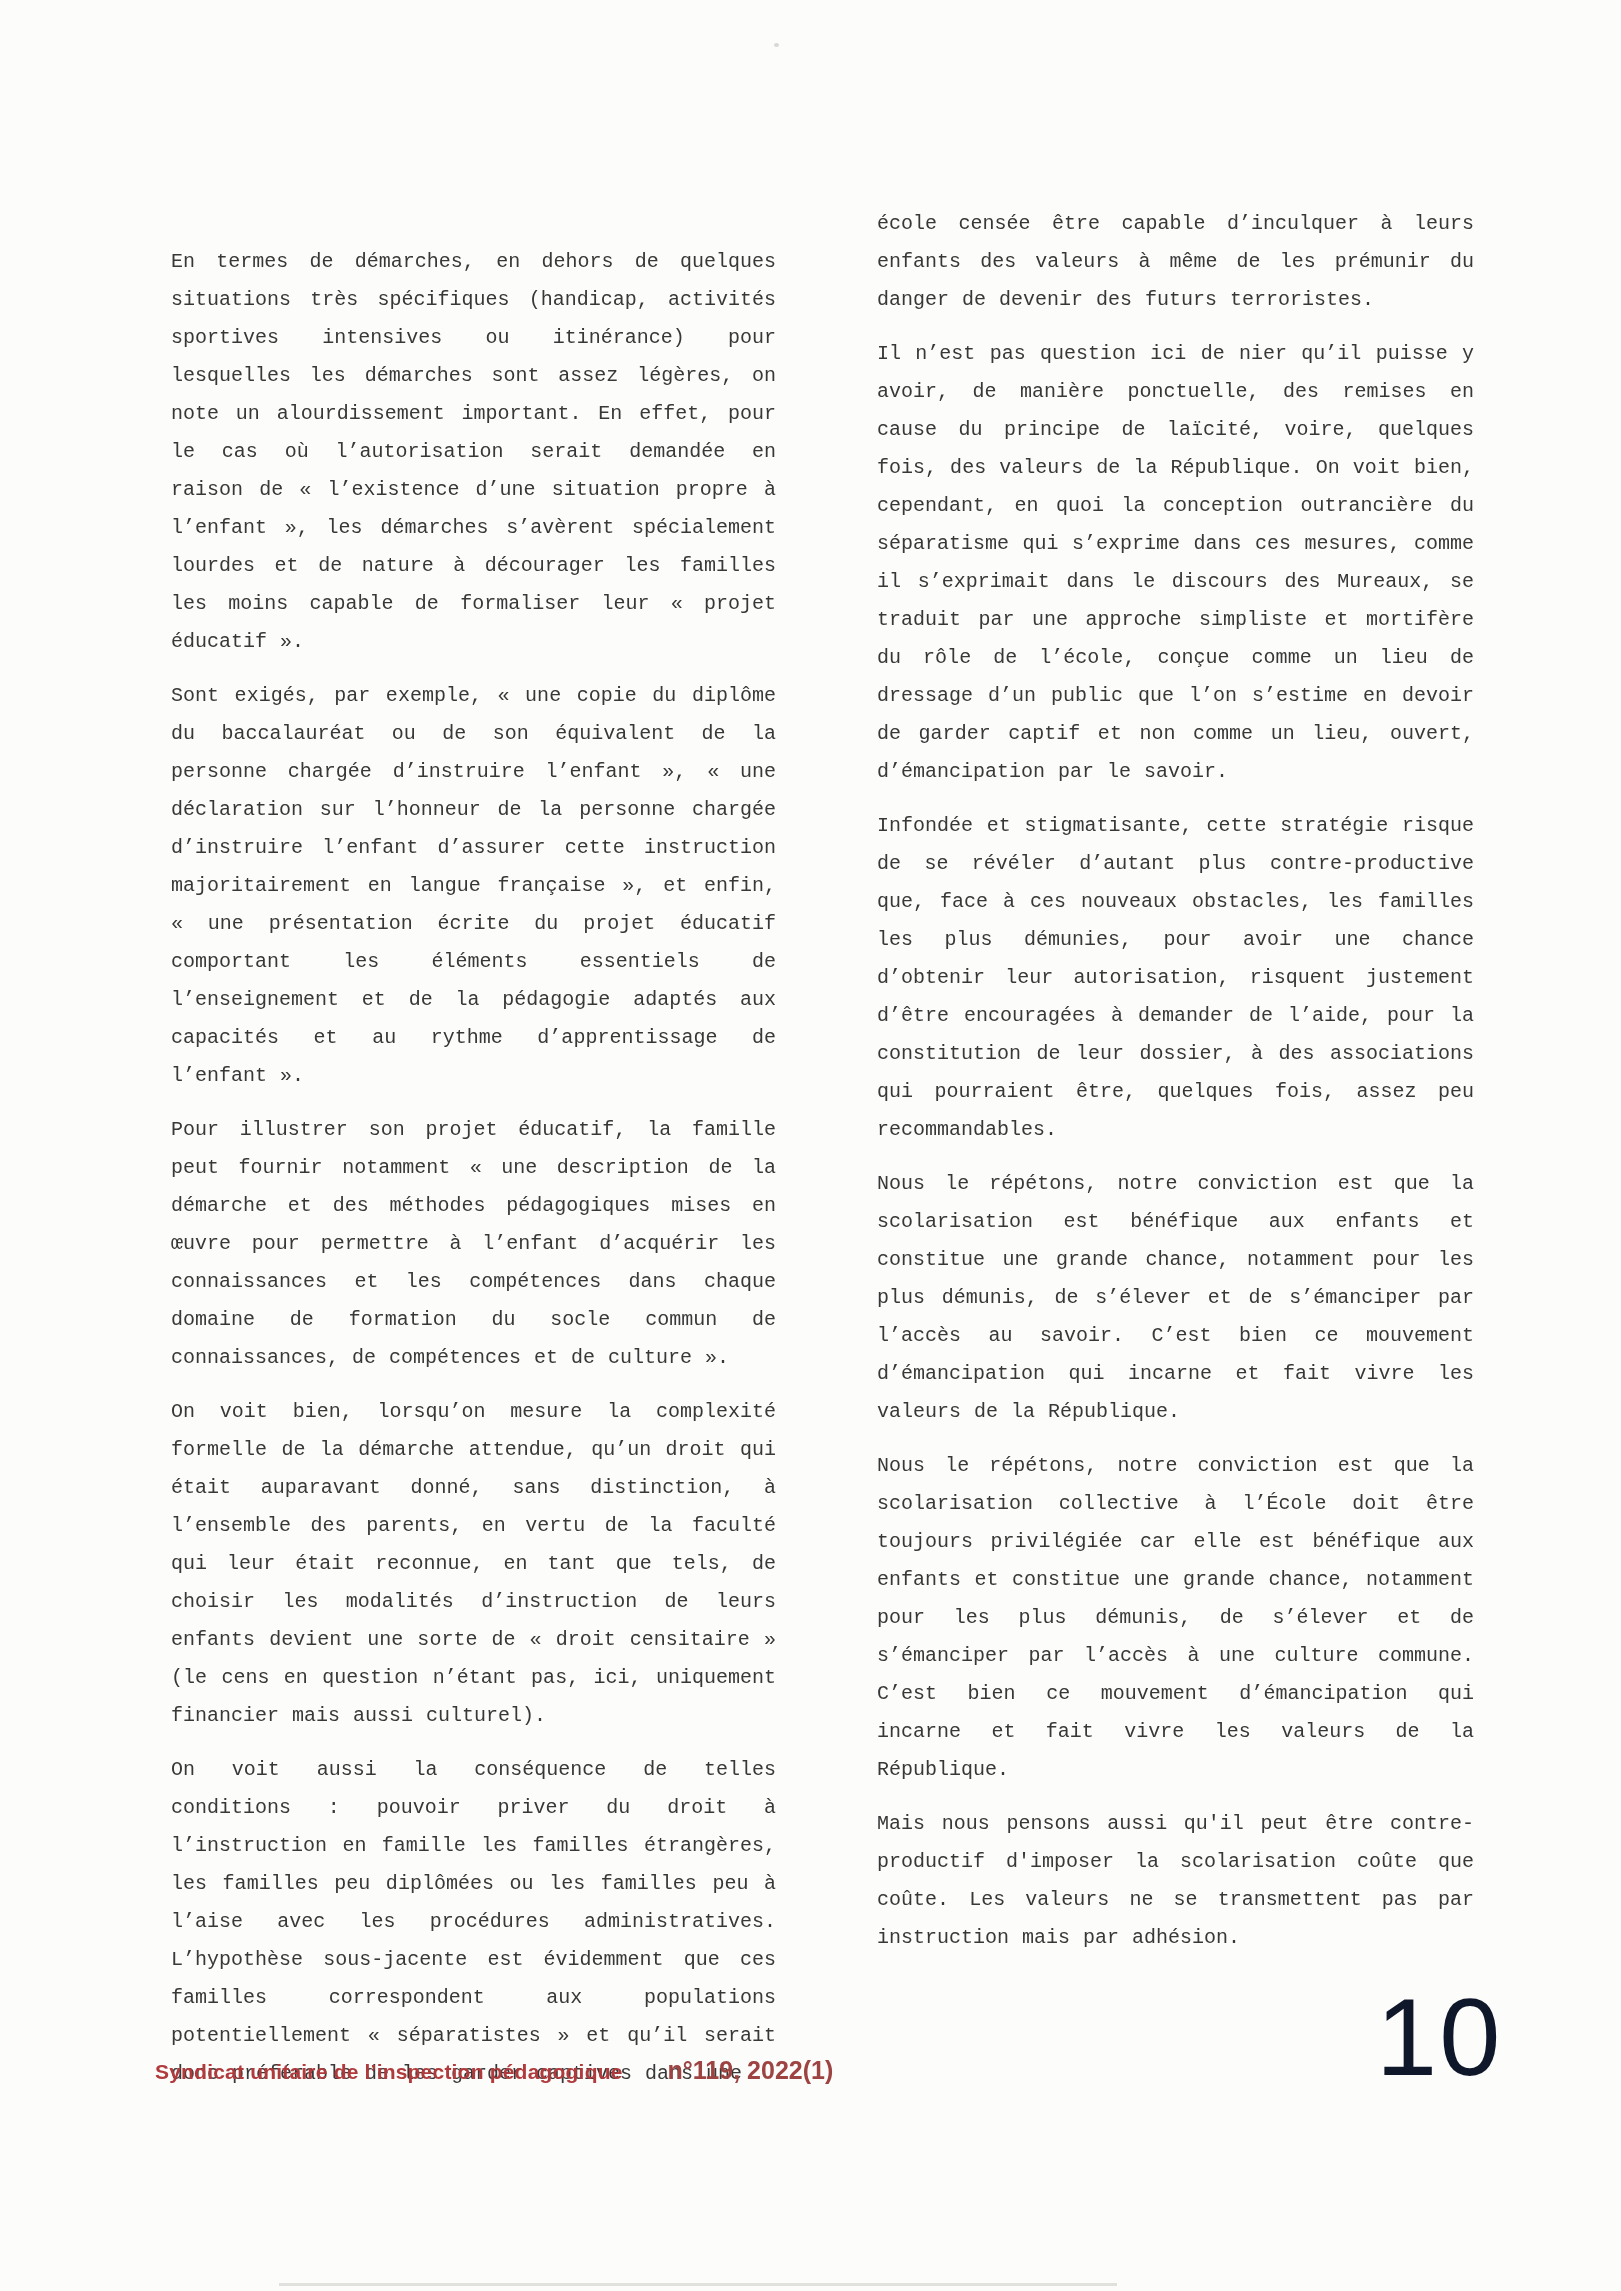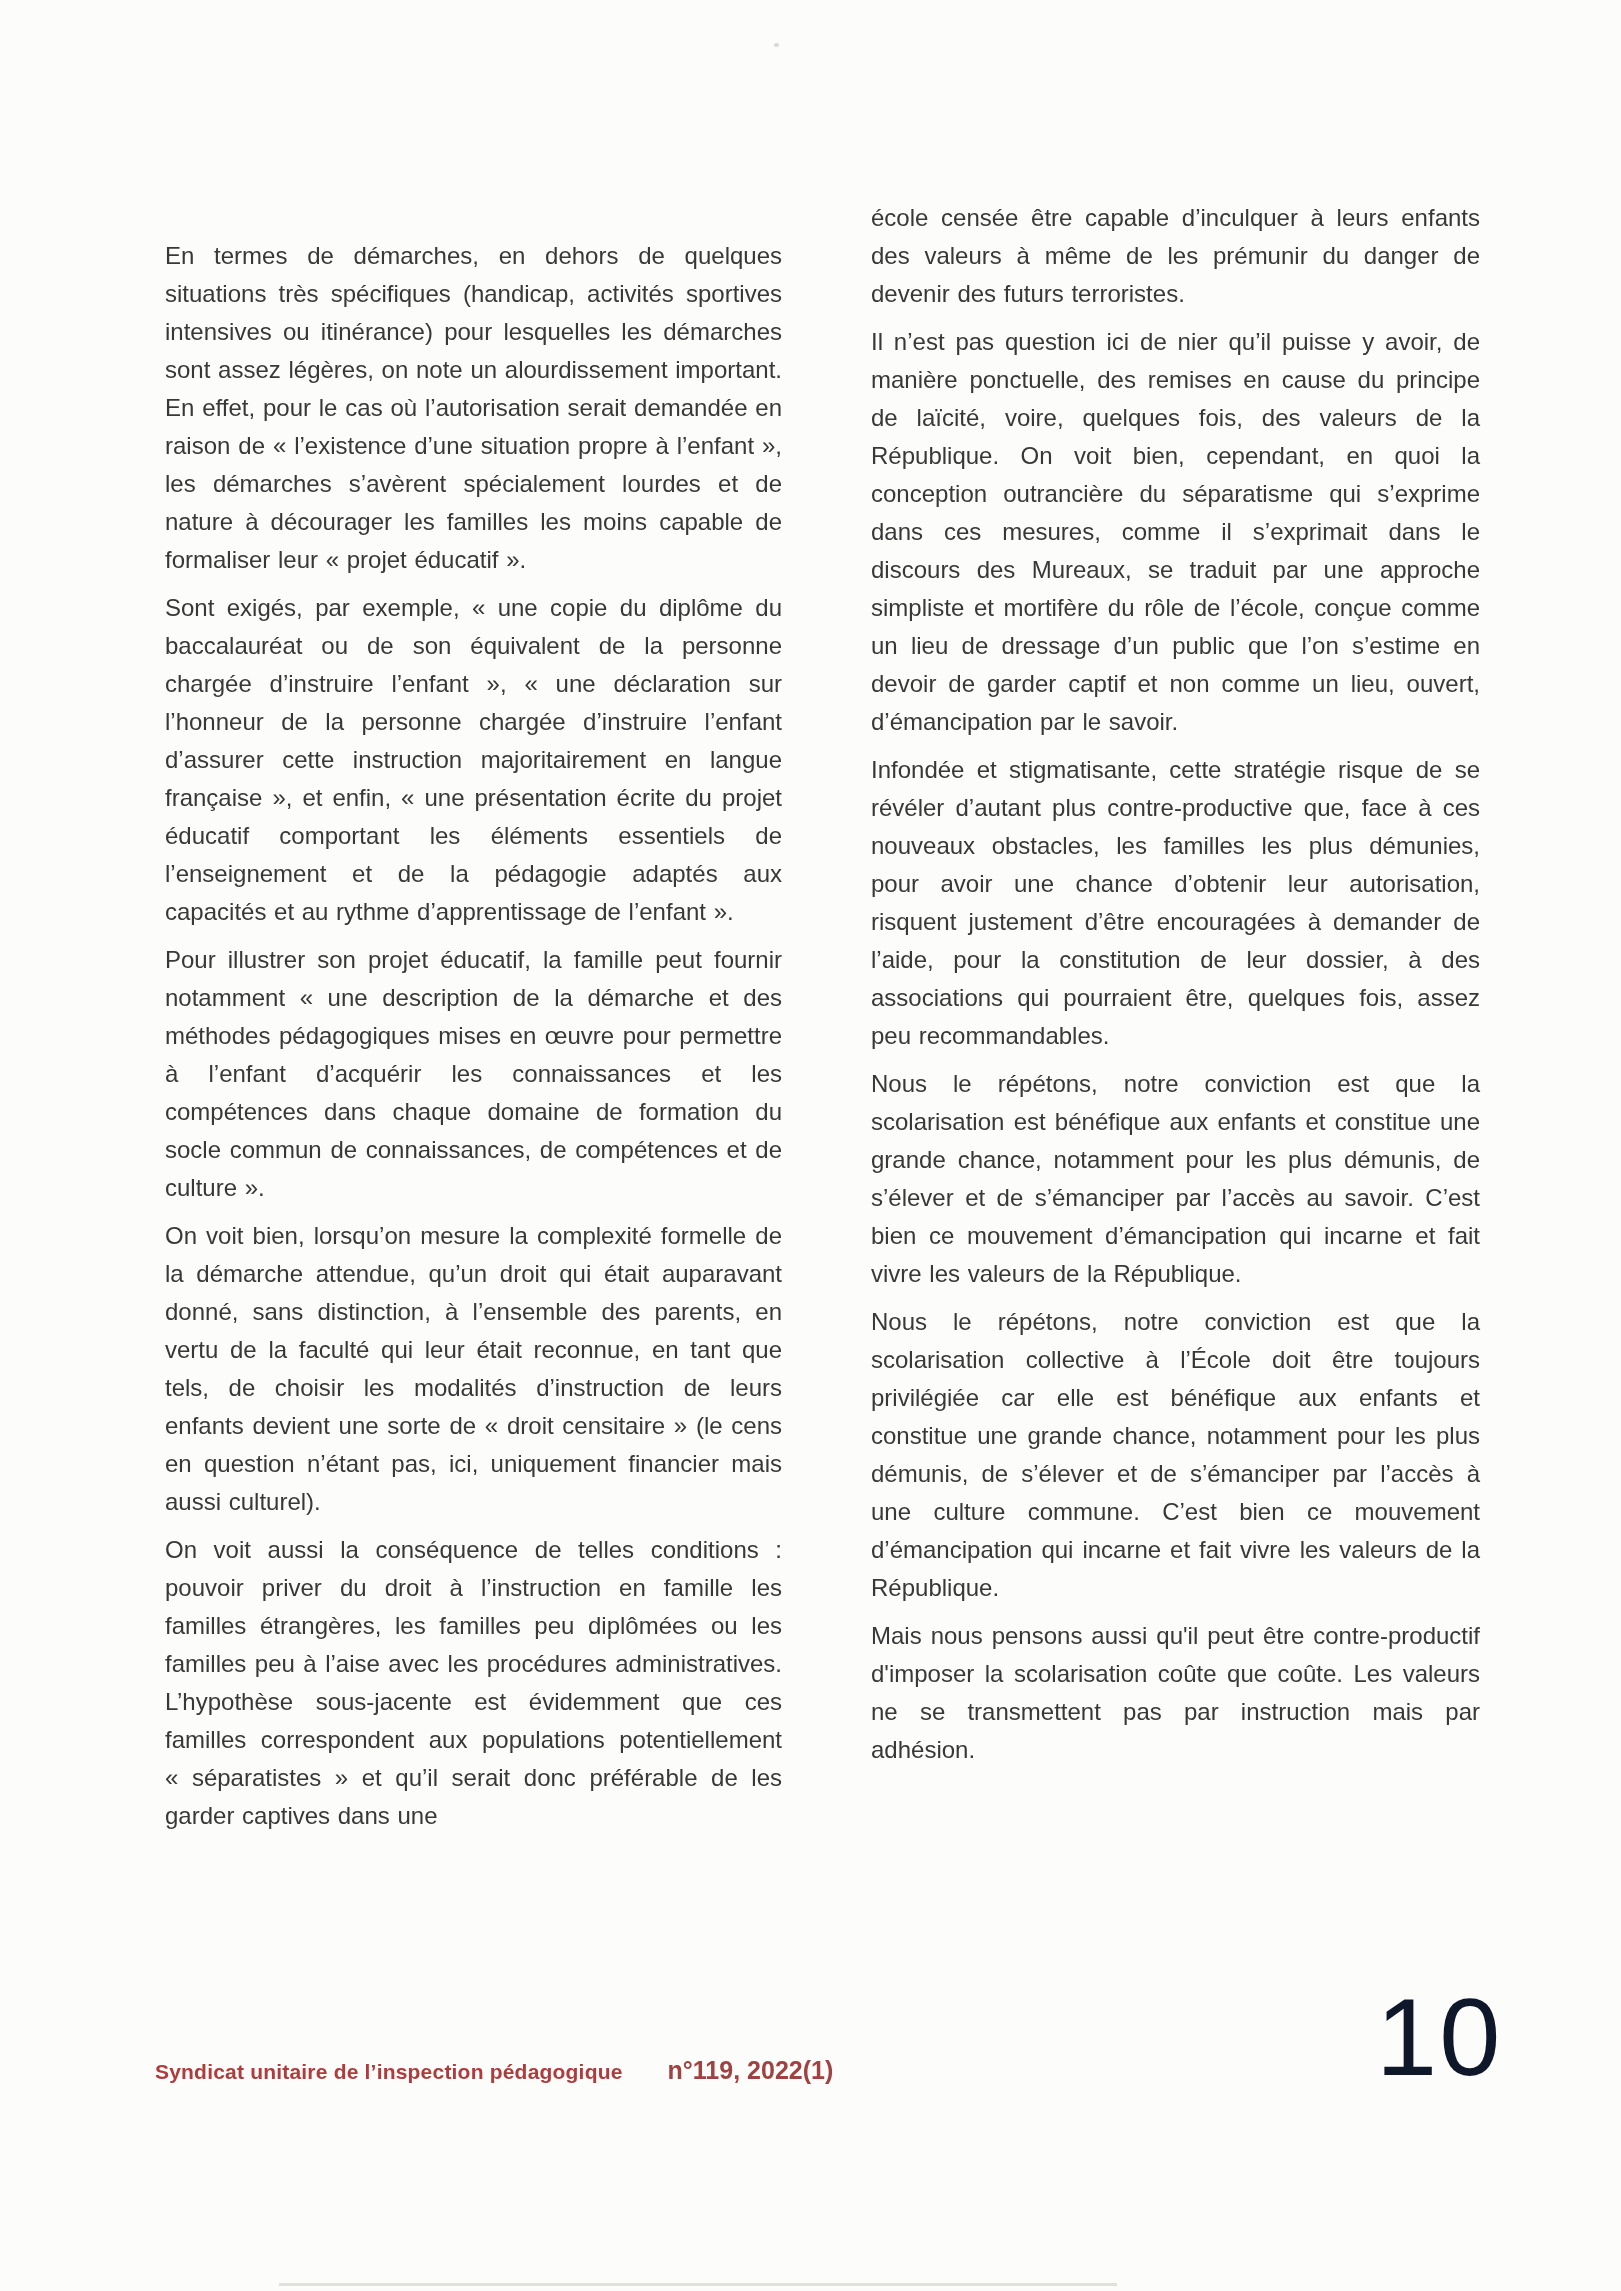--- a/index.html
+++ b/index.html
@@ -15,26 +15,27 @@
     background: #fcfcfa;
     overflow: hidden;
     font-family: "Liberation Sans", sans-serif;
   }
   .col {
     position: absolute;
     width: 637px;
     color: #383838;
   }
   .col p {
-    margin: 10px;
-    font-size: 24px;
+    margin: 16px;
+    font-size: 20px;
     line-height: 38px;
     text-align: justify;
     letter-spacing: 0px;
     word-spacing: 1px;
+    font-family: Liberation Mono, monospace;
   }
   .col-left  { left: 155px; top: 227px; }
   .col-right { left: 861px; top: 189px; width: 629px; }
 
   .footer-line {
     position: absolute;
     left: 155px;
     top: 2056px;
     white-space: nowrap;
   }

